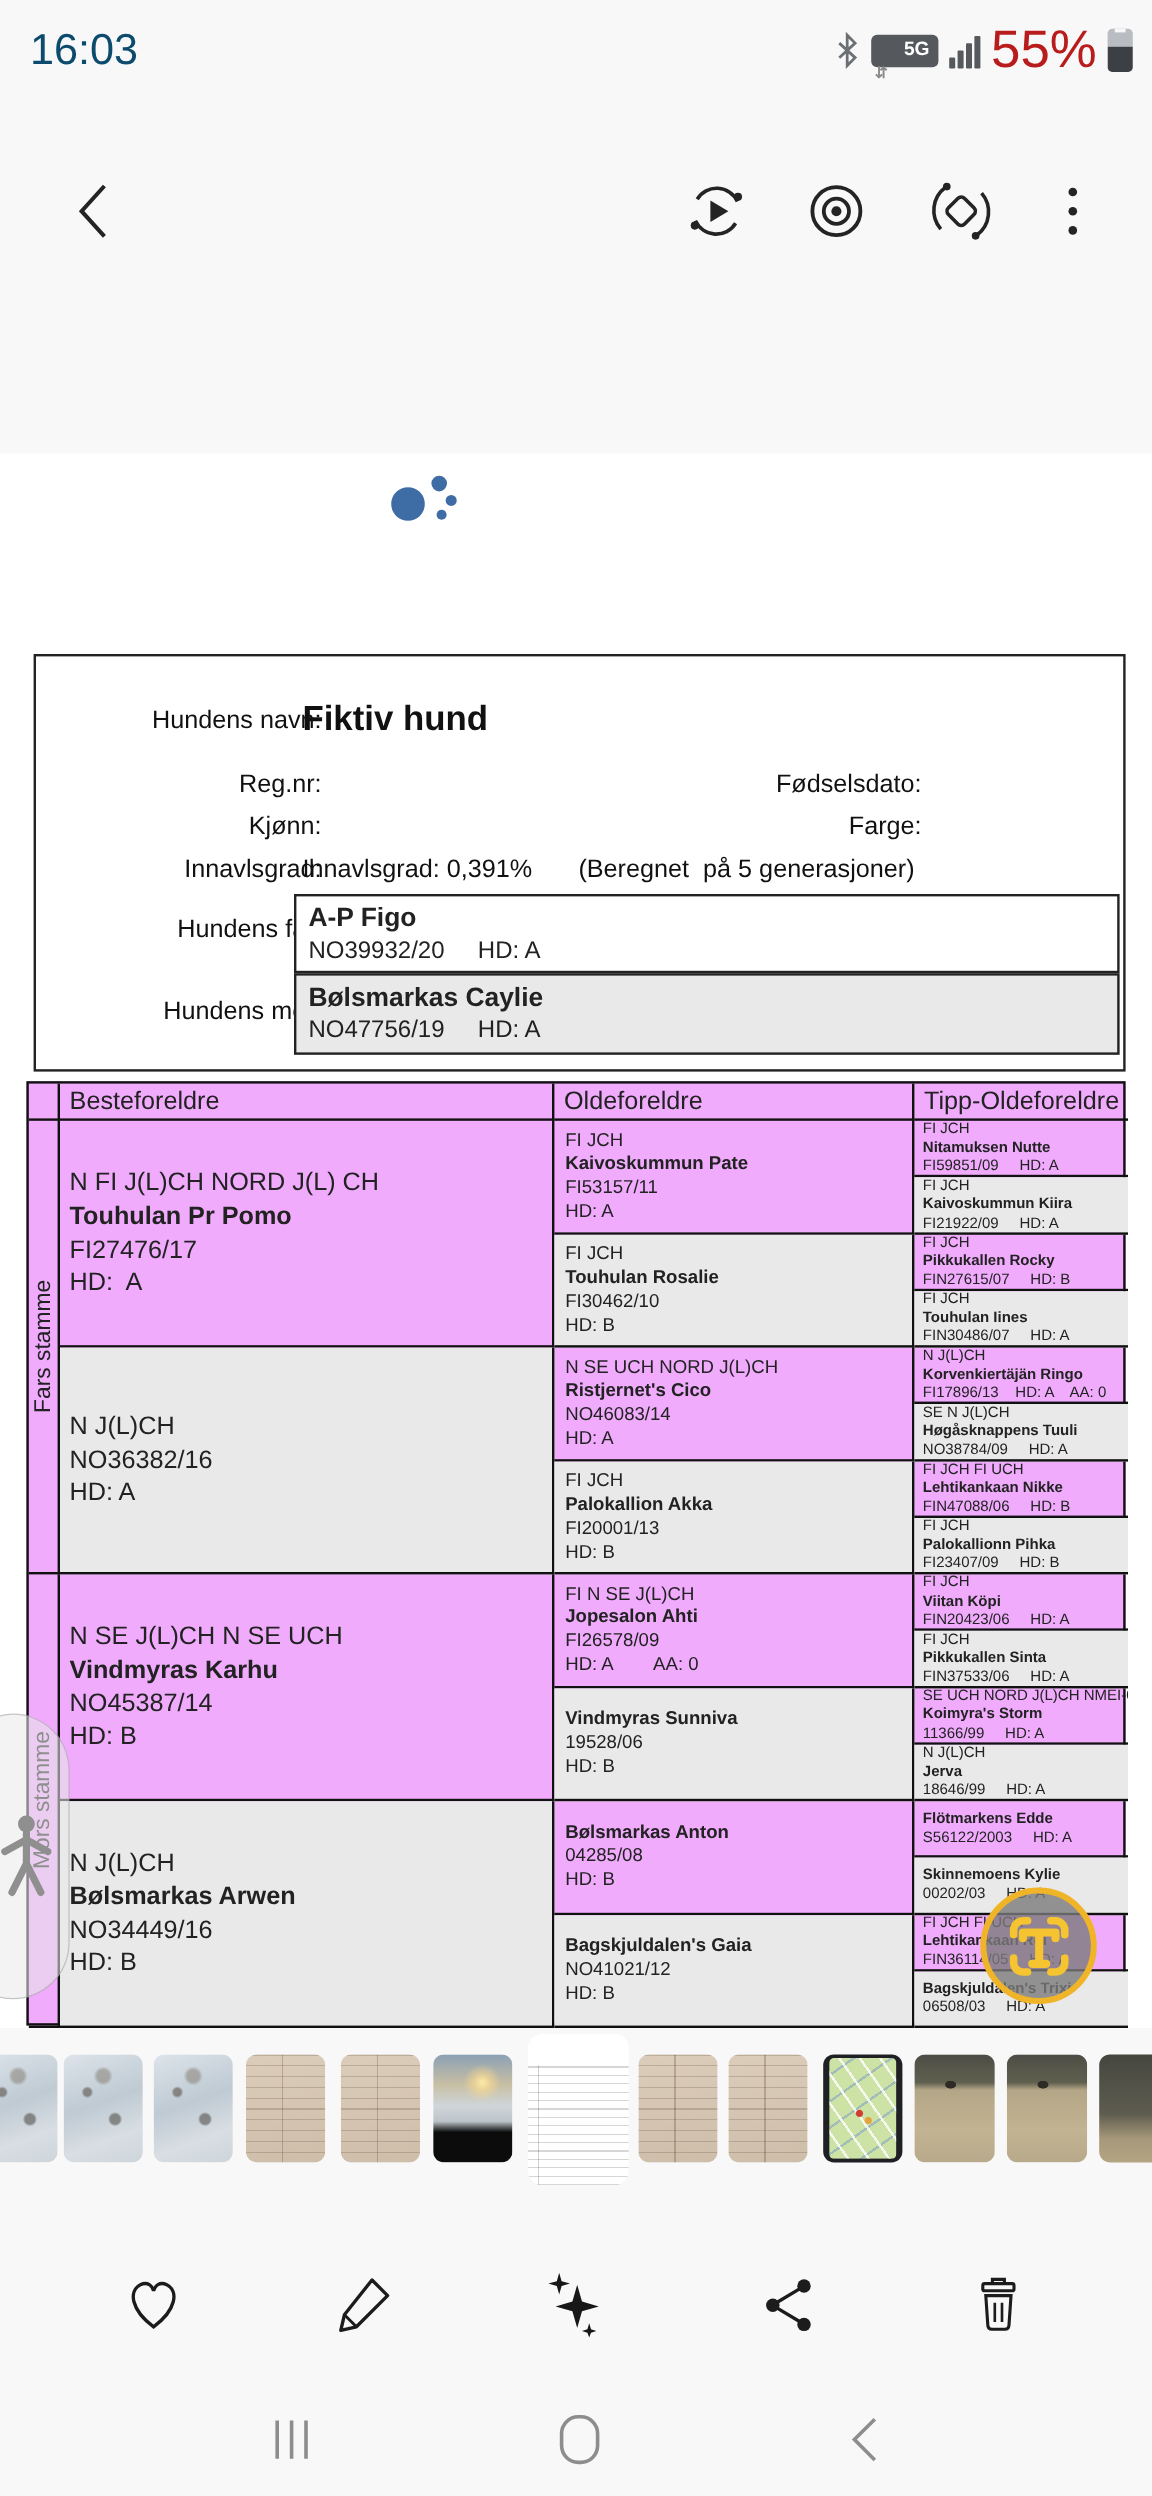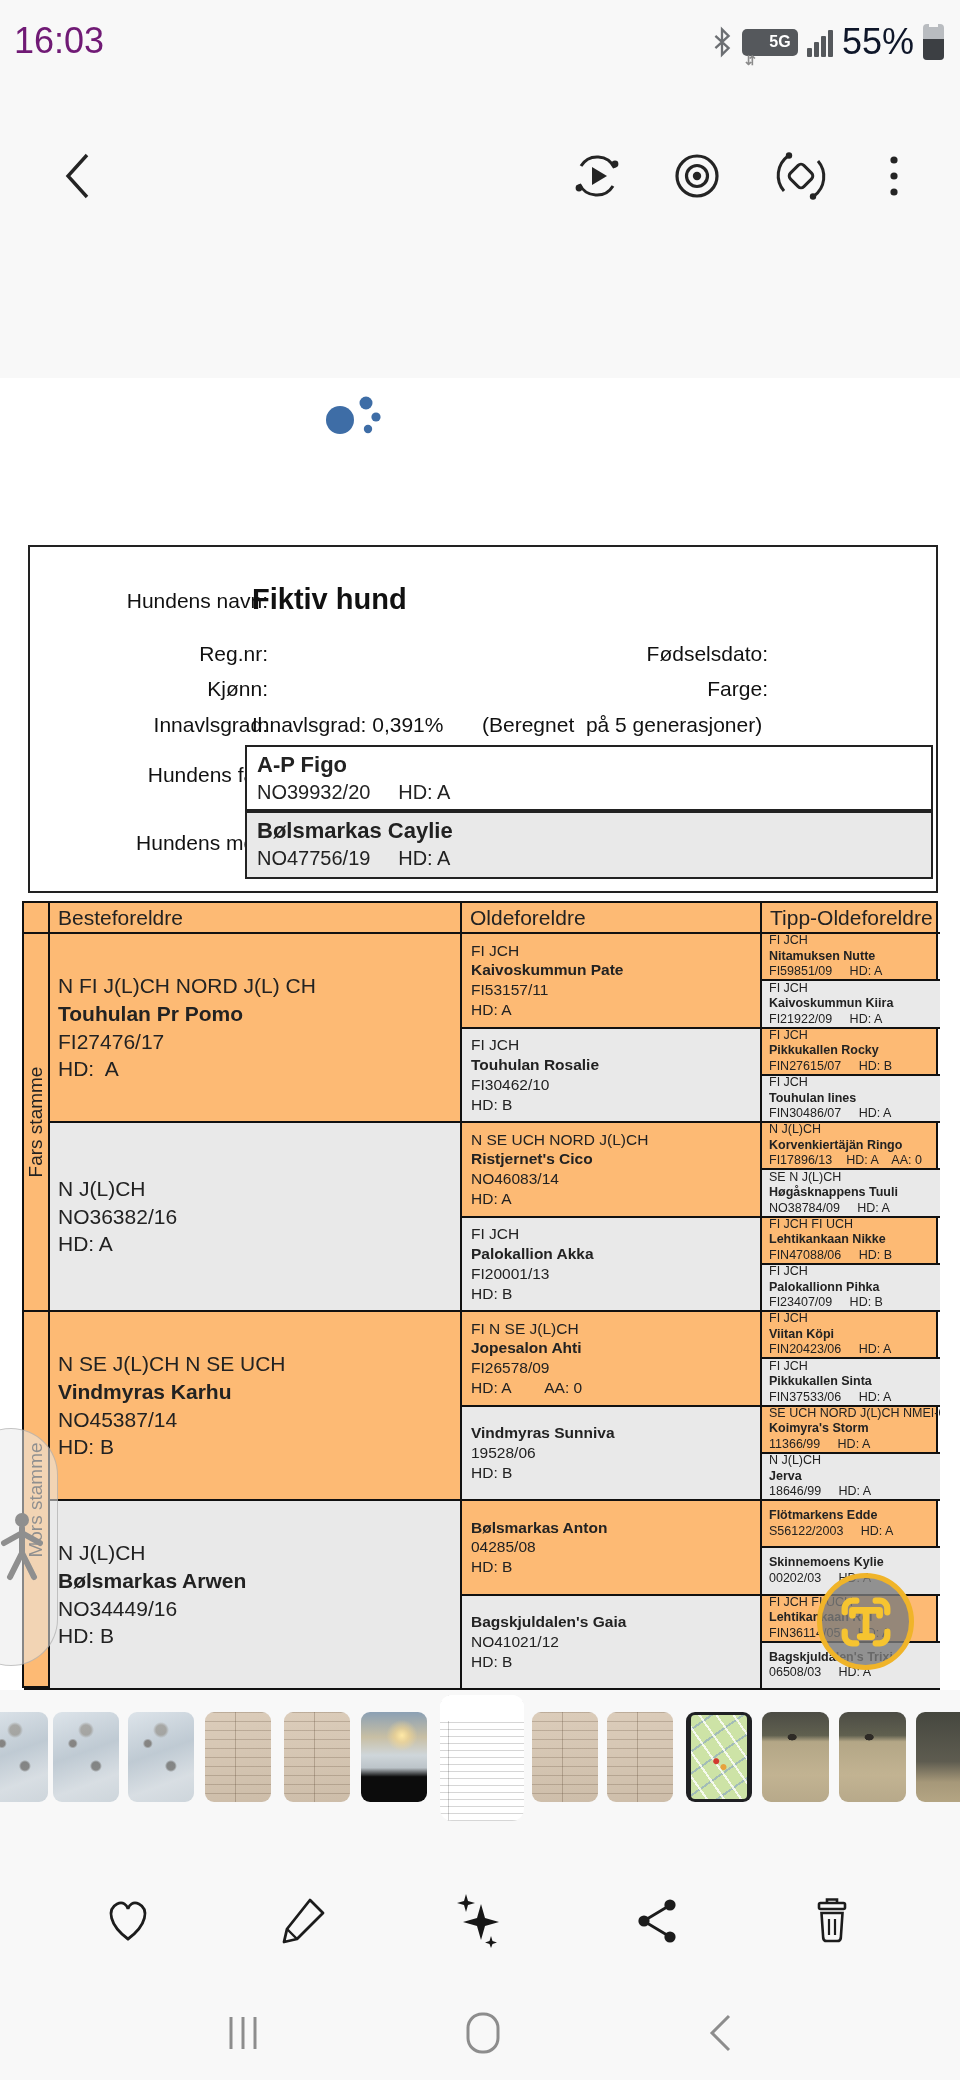--- a/index.html
+++ b/index.html
@@ -1,27 +1,27 @@
 <!DOCTYPE html>
 <html><head>
 <meta charset="utf-8">
 <style>
   html,body{margin:0;padding:0;background:#555;}
   .screen{position:relative;width:960px;height:2080px;background:#f8f8f8;overflow:hidden;
           font-family:"Liberation Sans",sans-serif;color:#222;}
   .abs{position:absolute;}
   
-  .time{left:14px;top:20px;font-size:36px;color:#701a75;}
+  .time{left:25px;top:20px;font-size:36px;color:#0c4a6e;}
   .sticons{right:16px;top:20px;display:flex;align-items:center;gap:9px;height:44px;}
   .badge5g{position:relative;width:36px;height:27px;background:#55585c;border-radius:5px;color:#fff;
            font-size:16px;font-weight:bold;display:flex;align-items:center;justify-content:center;padding-left:20px;}
   .badge5g .arr{position:absolute;left:3px;top:24px;font-size:13px;color:#8b8b8b;letter-spacing:-2px;}
   .sigbars{display:flex;align-items:flex-end;gap:2px;height:30px;}
   .sigbars i{display:block;width:5px;background:#55585c;border-radius:1px;}
-  .pct{font-size:36px;color:#0f172a;}
+  .pct{font-size:44px;color:#b91c1c;}
   .batt{position:relative;width:21px;height:36px;border-radius:4px;overflow:hidden;background:#b9bcc0;}
   .batt i{position:absolute;left:0;right:0;bottom:0;height:58%;background:#3c3f43;}
   .batt:before{content:"";position:absolute;left:6px;top:-0px;width:9px;height:3px;background:#f8f8f8;}
   
   .icnbtn{display:flex;align-items:center;justify-content:center;}
   
   .photo{left:0;top:378px;width:960px;height:1312px;background:#ffffff;}
   .logo{left:58px;top:382px;font-size:74px;font-weight:bold;letter-spacing:-3px;line-height:1;}
   .sub{left:176px;top:466px;font-size:25px;font-weight:bold;}
   
@@ -29,21 +29,21 @@
   .lab{position:absolute;font-size:21px;color:#111;text-align:right;white-space:pre;}
   .val{position:absolute;font-size:21px;color:#111;white-space:pre;}
   .dogname{font-size:29px;font-weight:bold;}
   .parentbox{position:absolute;left:215px;width:688px;border:2px solid #222;box-sizing:border-box;background:#fff;}
   .parentbox .nm{position:absolute;left:10px;top:5px;font-size:22px;font-weight:bold;}
   .parentbox .rg{position:absolute;left:10px;top:34px;font-size:20px;white-space:pre;}
   
   .ped{left:22px;top:901px;width:916px;height:787px;display:grid;
        grid-template-columns:26px 412px 300px 178px;
        grid-template-rows:31px repeat(16,47.25px);
-       border:2px solid #111;background:#fdba74;box-sizing:border-box;}
+       border:2px solid #111;background:#f0abfc;box-sizing:border-box;}
   .pc{border-right:2px solid #111;border-bottom:2px solid #111;box-sizing:border-box;
       display:flex;flex-direction:column;justify-content:center;overflow:hidden;}
   .pc.last{border-right:none;}
   .hd{font-size:21px;padding-left:8px;justify-content:center;}
   .side{grid-column:1;align-items:center;}
   .side span{transform:rotate(-90deg);white-space:nowrap;font-size:19px;color:#222;}
   .bes{grid-column:2;font-size:21px;line-height:1.32;padding:4px 6px 4px 8px;}
   .old{grid-column:3;font-size:15.5px;line-height:1.28;padding:3px 6px 3px 9px;}
   .tip{grid-column:4;font-size:12.5px;line-height:1.24;padding:2px 4px 2px 7px;}
   .sh{background:#e9e9e9;}

